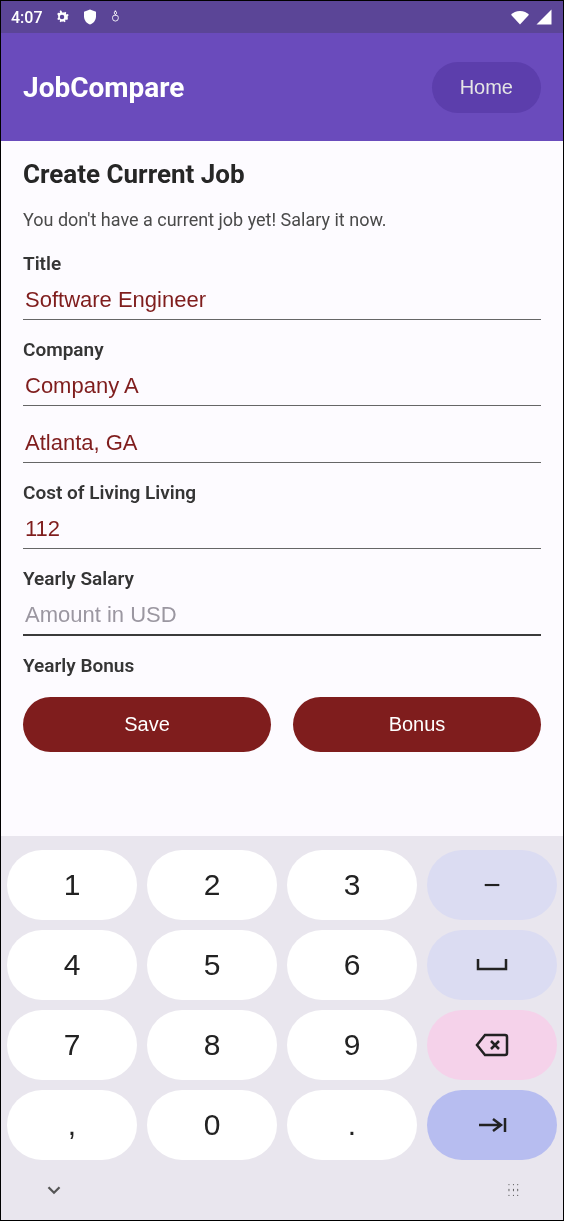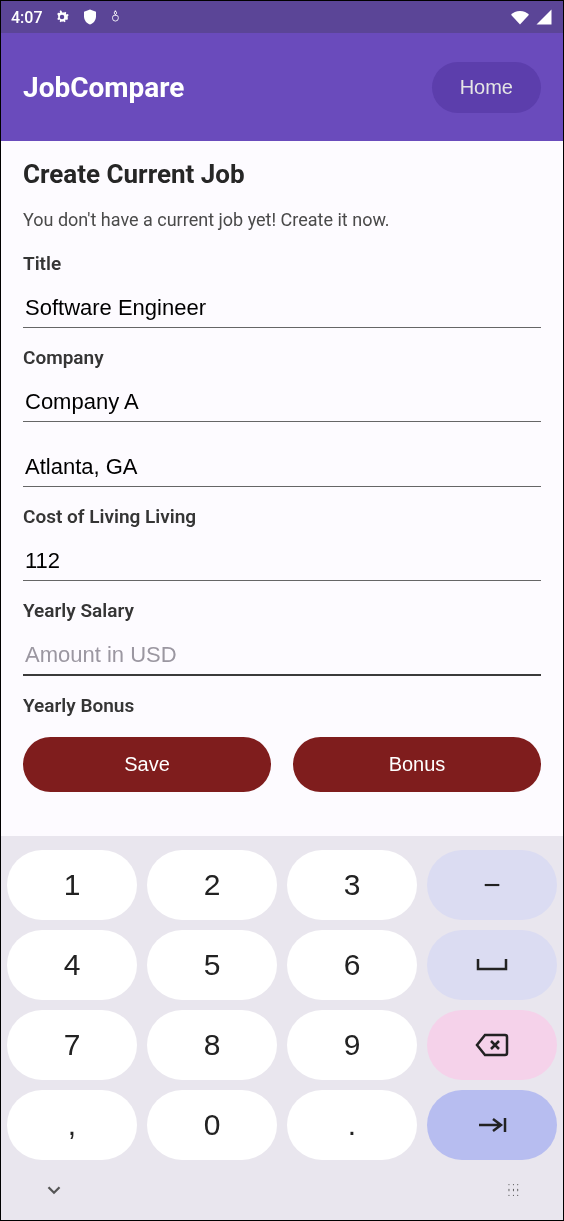--- a/index.html
+++ b/index.html
@@ -20,23 +20,22 @@
   .home-btn {
     background: #5c3eac; color: #e5e5e5; border: none; border-radius: 30px;
     padding: 14px 28px; font-size: 20px; font-weight: 500;
   }
   .content { flex: 1; padding: 18px 22px 0 22px; color: #2b2b2b; overflow: hidden; }
   .page-title { font-size: 26px; font-weight: 700; color: #262626; margin-bottom: 20px; }
   .page-sub { font-size: 18px; color: #4a4a4a; margin-bottom: 22px; }
   .field-label { font-size: 19px; font-weight: 600; color: #353535; margin-bottom: 6px; }
   .field-input {
     width: 100%; border: none; border-bottom: 1.5px solid #666; background: transparent;
-    font-size: 22px; padding: 6px 2px 6px 2px; color: #000000; margin-bottom: 18px;
+    font-size: 22px; padding: 6px 2px 6px 2px; color: #7f1d1d; margin-bottom: 18px;
     outline: none;
-    margin-top: 8px;
   }
   .field-input::placeholder { color: #9b97a1; }
   .field-input.focused { border-bottom: 2.5px solid #3b3b3b; }
   .button-row { display: flex; gap: 22px; margin-top: 20px; }
   .action-btn {
     flex: 1; background: #7f1d1d; color: #fff; border: none; border-radius: 30px;
     padding: 16px 0; font-size: 20px; font-weight: 500;
   }
   .keyboard {
     height: 384px; background: #e9e6ee; padding: 14px 6px 0 6px; display: flex; flex-direction: column;
@@ -81,21 +80,21 @@
     </div>
   </div>
 
   <div class="app-bar">
     <div class="app-title">JobCompare</div>
     <button class="home-btn">Home</button>
   </div>
 
   <div class="content">
     <div class="page-title">Create Current Job</div>
-    <div class="page-sub">You don't have a current job yet! Create it now.</div>
+    <div class="page-sub">You don't have a current job yet! Salary it now.</div>
 
     <div class="field-label">Title</div>
     <input class="field-input" value="Software Engineer" style="">
 
     <div class="field-label">Company</div>
     <input class="field-input" value="Company A" style="">
 
     <input class="field-input" value="Atlanta, GA" style="">
 
     <div class="field-label">Cost of Living Living</div>

